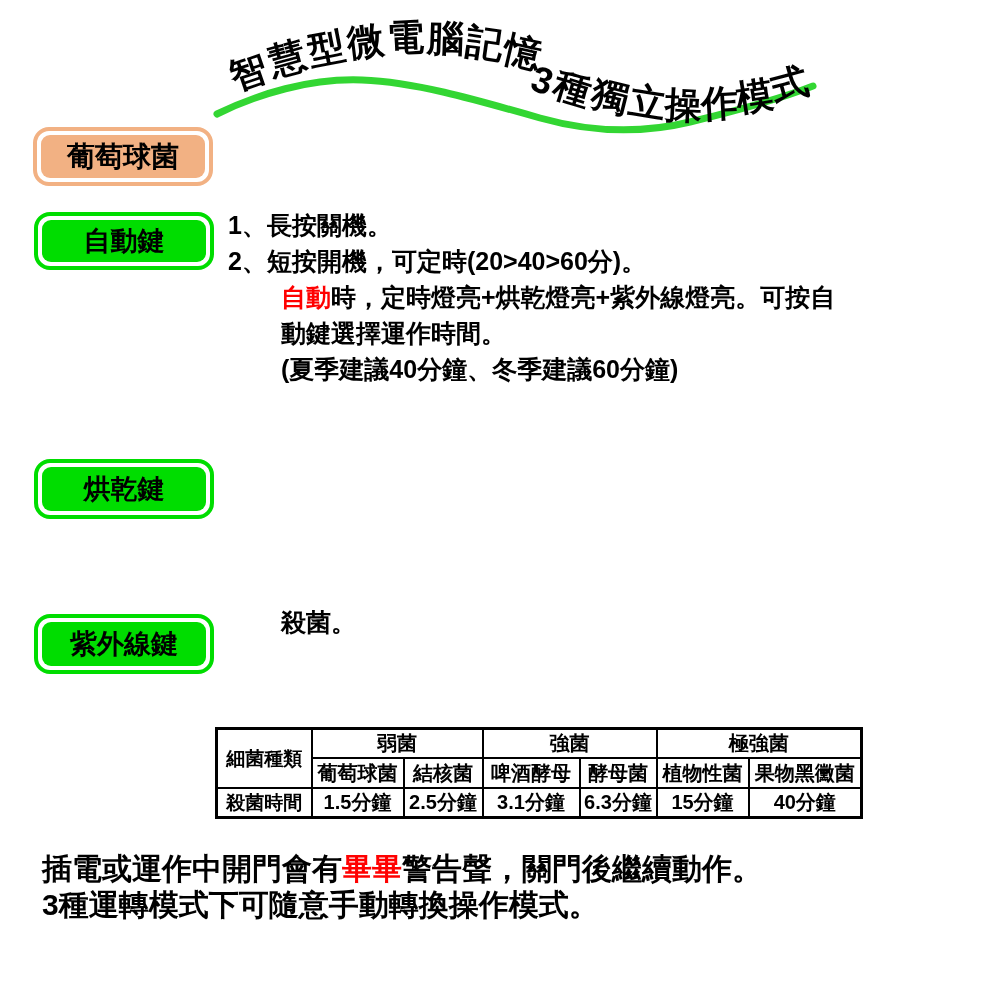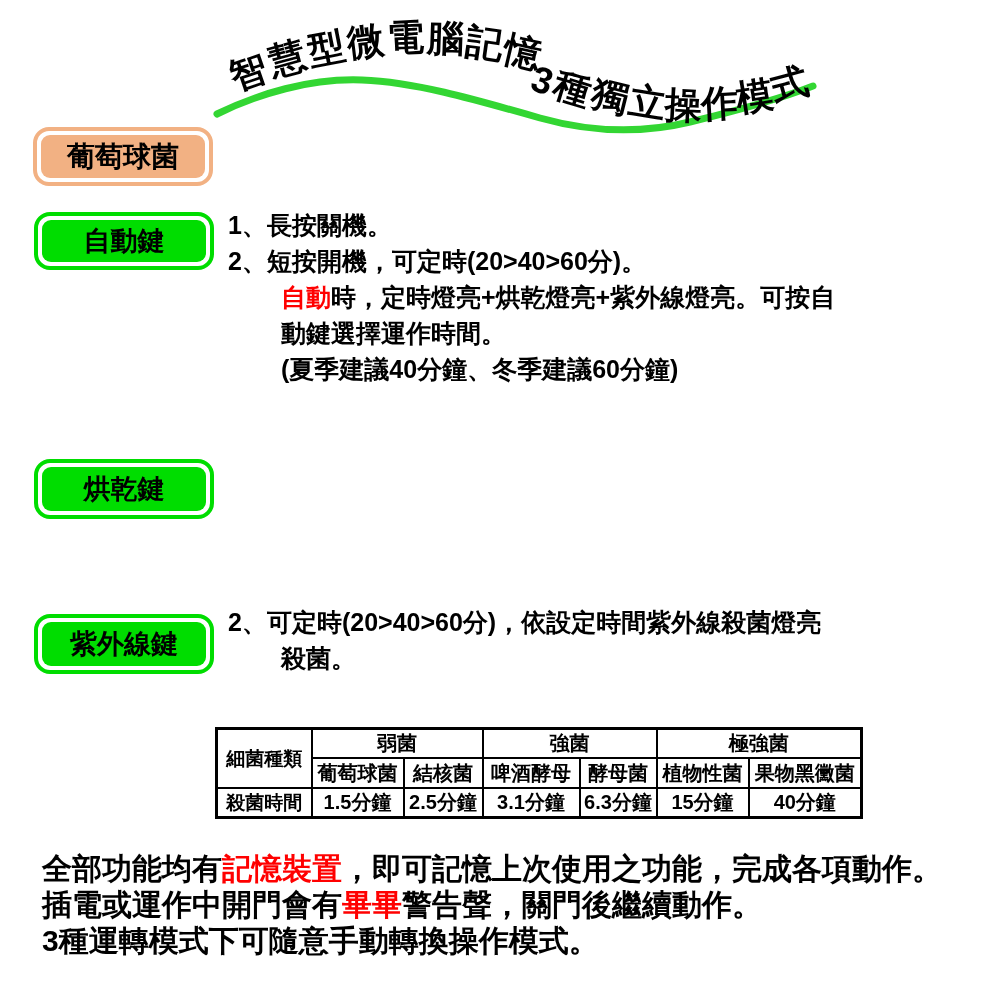--- a/index.html
+++ b/index.html
@@ -92,21 +92,21 @@
 <div class="text-block" style="left:228px; top:207px;"><div class="rich-line" style="padding-left: 0px;"><span>1、長按關機。</span></div><div class="rich-line" style="padding-left: 0px;"><span>2、短按開機，可定時(20&gt;40&gt;60分)。</span></div><div class="rich-line" style="padding-left: 53px;"><span class="red-seg">自動</span><span>時，定時燈亮+烘乾燈亮+紫外線燈亮。可按自</span></div><div class="rich-line" style="padding-left: 53px;"><span>動鍵選擇運作時間。</span></div><div class="rich-line" style="padding-left: 53px;"><span>(夏季建議40分鐘、冬季建議60分鐘)</span></div></div>
 
 <div class="key-box green" style="left:34px; top:459px; width:180px; height:60px;">
   <div class="key-core">烘乾鍵</div>
 </div>
 <div class="text-block" style="left:228px; top:454px;"></div>
 
 <div class="key-box green" style="left:34px; top:614px; width:180px; height:60px;">
   <div class="key-core">紫外線鍵</div>
 </div>
-<div class="text-block" style="left:228px; top:604px;"><div class="rich-line" style="padding-left: 0px;"><span>2、可定時(20&gt;40&gt;60分)，依設定時間紫外線殺菌燈亮</span></div><div class="rich-line" style="padding-left: 53px;"><span>殺菌。</span></div></div>
+<div class="text-block" style="left:228px; top:604px;"><div class="rich-line" style="padding-left: 53px;"><span>殺菌。</span></div></div>
 
 <table id="sterilization-table">
   <colgroup>
     <col style="width:95px">
       <col style="width:92px">
       <col style="width:79px">
     <col style="width:97px">
       <col style="width:77px">
       <col style="width:92px">
       <col style="width:113px">
@@ -131,13 +131,13 @@
     <td>1.5分鐘</td>
     <td>2.5分鐘</td>
     <td>3.1分鐘</td>
     <td>6.3分鐘</td>
     <td>15分鐘</td>
     <td>40分鐘</td>
   </tr>
 </tbody>
   </table>
 
-<div id="footer-notes"><div class="rich-line" style="padding-left: 0px;"><span>全部功能均有</span><span class="red-seg">記憶裝置</span><span>，即可記憶上次使用之功能，完成各項動作。</span></div><div class="rich-line" style="padding-left: 0px;"><span>插電或運作中開門會有</span><span class="red-seg">畢畢</span><span>警告聲，關門後繼續動作。</span></div><div class="rich-line" style="padding-left: 0px;"><span>3種運轉模式下可隨意手動轉換操作模式。</span></div></div>
+<div id="footer-notes"><div class="rich-line" style="padding-left: 0px;"><span>插電或運作中開門會有</span><span class="red-seg">畢畢</span><span>警告聲，關門後繼續動作。</span></div><div class="rich-line" style="padding-left: 0px;"><span>3種運轉模式下可隨意手動轉換操作模式。</span></div></div>
 
 </body></html>

